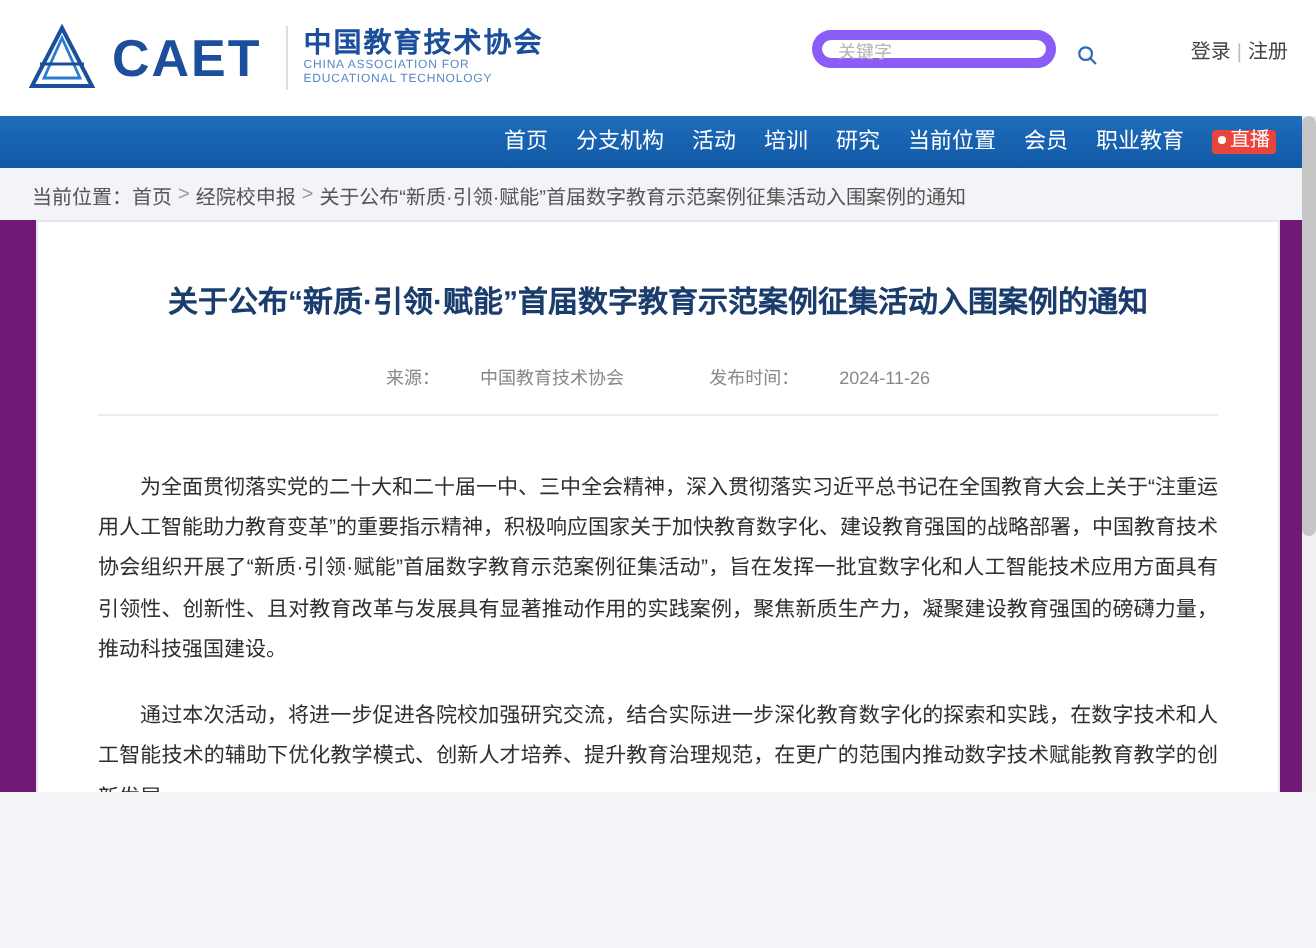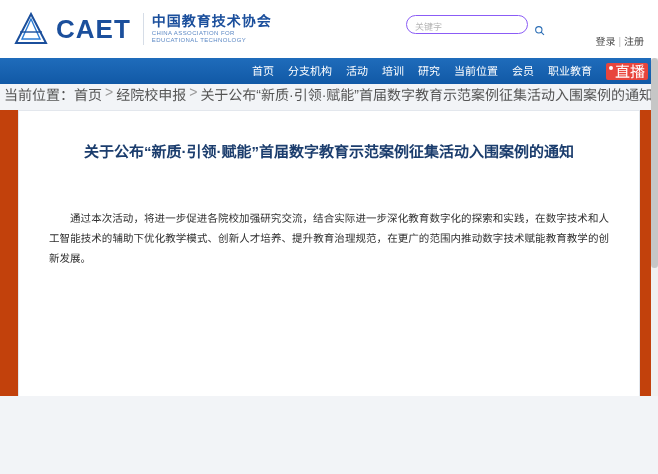--- a/index.html
+++ b/index.html
@@ -3,21 +3,21 @@
 <meta charset="utf-8">
 <style>
   * { box-sizing: border-box; }
   html, body {
     margin: 0; padding: 0;
     width: 658px; height: 474px;
     background: #f2f4f7;
     font-family: "Liberation Sans", "DejaVu Sans", sans-serif;
     overflow: hidden;
   }
-  .page { width: 658px; height: 396px; position: relative; background:#c2410c; }
+  .page { width: 658px; height: 396px; position: relative; background:#701a75; }
 
   
   .header {
     height: 58px;
     background: #ffffff;
     display: flex;
     align-items: center;
     padding: 0 14px;
     position: relative;
   }
@@ -40,34 +40,34 @@
     font-size: 14px; color: #1b4f9c; font-weight: bold; letter-spacing: 1px;
     line-height: 1.2;
   }
   .logo-cn-sub {
     font-size: 6px; color: #5a87c4; letter-spacing: .4px; line-height: 1.3;
     white-space: nowrap;
   }
   .search-box {
     position: absolute; right: 130px; top: 15px;
     width: 122px; height: 19px;
-    border: 1px solid #8b5cf6; border-radius: 10px;
-    background: #fff; display: flex; align-items: flex-end;
+    border: 5px solid #8b5cf6; border-radius: 10px;
+    background: #fff; display: flex; align-items: flex-start;
     padding: 0 6px;
   }
   .search-box input {
     border: none; outline: none; flex: 1;
     font-size: 9px; color: #555; background: transparent;
     font-family: "Liberation Sans", sans-serif;
   }
   .search-box input::placeholder { color: #b5b5b5; }
   .search-ico { width: 11px; height: 11px; flex: none; }
   .header-links {
     position: absolute; right: 14px; top: 17px;
-    font-size: 10px; color: #444; margin-top: 16px;
+    font-size: 10px; color: #444;
   }
   .header-links a { color: #444; text-decoration: none; }
   .header-links .sep { color: #bbb; margin: 0 3px; }
 
   
   .nav {
     height: 26px;
     background: #1763b5;
     background: linear-gradient(180deg,#1f6cbb 0%, #1159a6 100%);
     display: flex; align-items: center;
@@ -75,33 +75,33 @@
     gap: 14px;
   }
   .nav-item {
     color: #ffffff; font-size: 11px; white-space: nowrap;
     cursor: pointer; line-height: 26px;
   }
   .nav-item.live {
     display: inline-flex; align-items: center; gap: 2px;
   }
   .live-badge {
-    background: #e8453c; color: #fff; font-size: 15px;
+    background: #e8453c; color: #fff; font-size: 10px;
     border-radius: 2px; padding: 1px 3px 1px 9px; position: relative;
     line-height: 1;
   }
   .live-badge::before {
     content: ""; position: absolute; left: 3px; top: 3px;
     width: 4px; height: 4px; background: #fff; border-radius: 50%;
   }
 
   
   .breadcrumb {
-    height: 26px; display: flex; align-items: flex-start;
-    font-size: 14px; color: #555; padding-left: 4px;
+    height: 26px; display: flex; align-items: center;
+    font-size: 10px; color: #555; padding-left: 16px;
     background: #f2f4f7;
   }
   .breadcrumb a { color: #555; text-decoration: none; }
   .breadcrumb .sp { margin: 0 3px; color: #999; }
 
   
   .card {
     position: absolute;
     left: 18px; right: 18px; top: 110px; bottom: 0;
     background: #fff;
@@ -201,21 +201,26 @@
     <span>当前位置：</span>
     <a href="#">首页</a>
     <span class="sp">&gt;</span>
     <a href="#">经院校申报</a>
     <span class="sp">&gt;</span>
     <span>关于公布“新质·引领·赋能”首届数字教育示范案例征集活动入围案例的通知</span>
   </div>
 
   <div class="card">
     <div class="art-title">关于公布“新质·引领·赋能”首届数字教育示范案例征集活动入围案例的通知</div>
+    <div class="art-meta">
+      <span><span>来源：</span><span>中国教育技术协会</span></span>
+      <span><span>发布时间：</span><span>2024-11-26</span></span>
+    </div>
     <div class="art-body">
+      <p>为全面贯彻落实党的二十大和二十届一中、三中全会精神，深入贯彻落实习近平总书记在全国教育大会上关于“注重运用人工智能助力教育变革”的重要指示精神，积极响应国家关于加快教育数字化、建设教育强国的战略部署，中国教育技术协会组织开展了“新质·引领·赋能”首届数字教育示范案例征集活动”，旨在发挥一批宜数字化和人工智能技术应用方面具有引领性、创新性、且对教育改革与发展具有显著推动作用的实践案例，聚焦新质生产力，凝聚建设教育强国的磅礴力量，推动科技强国建设。</p>
       <p>通过本次活动，将进一步促进各院校加强研究交流，结合实际进一步深化教育数字化的探索和实践，在数字技术和人工智能技术的辅助下优化教学模式、创新人才培养、提升教育治理规范，在更广的范围内推动数字技术赋能教育教学的创新发展。</p>
     </div>
 
   </div>
 
   <div class="scrollbar">
     <div class="thumb"></div>
   </div>
 
 </div>

